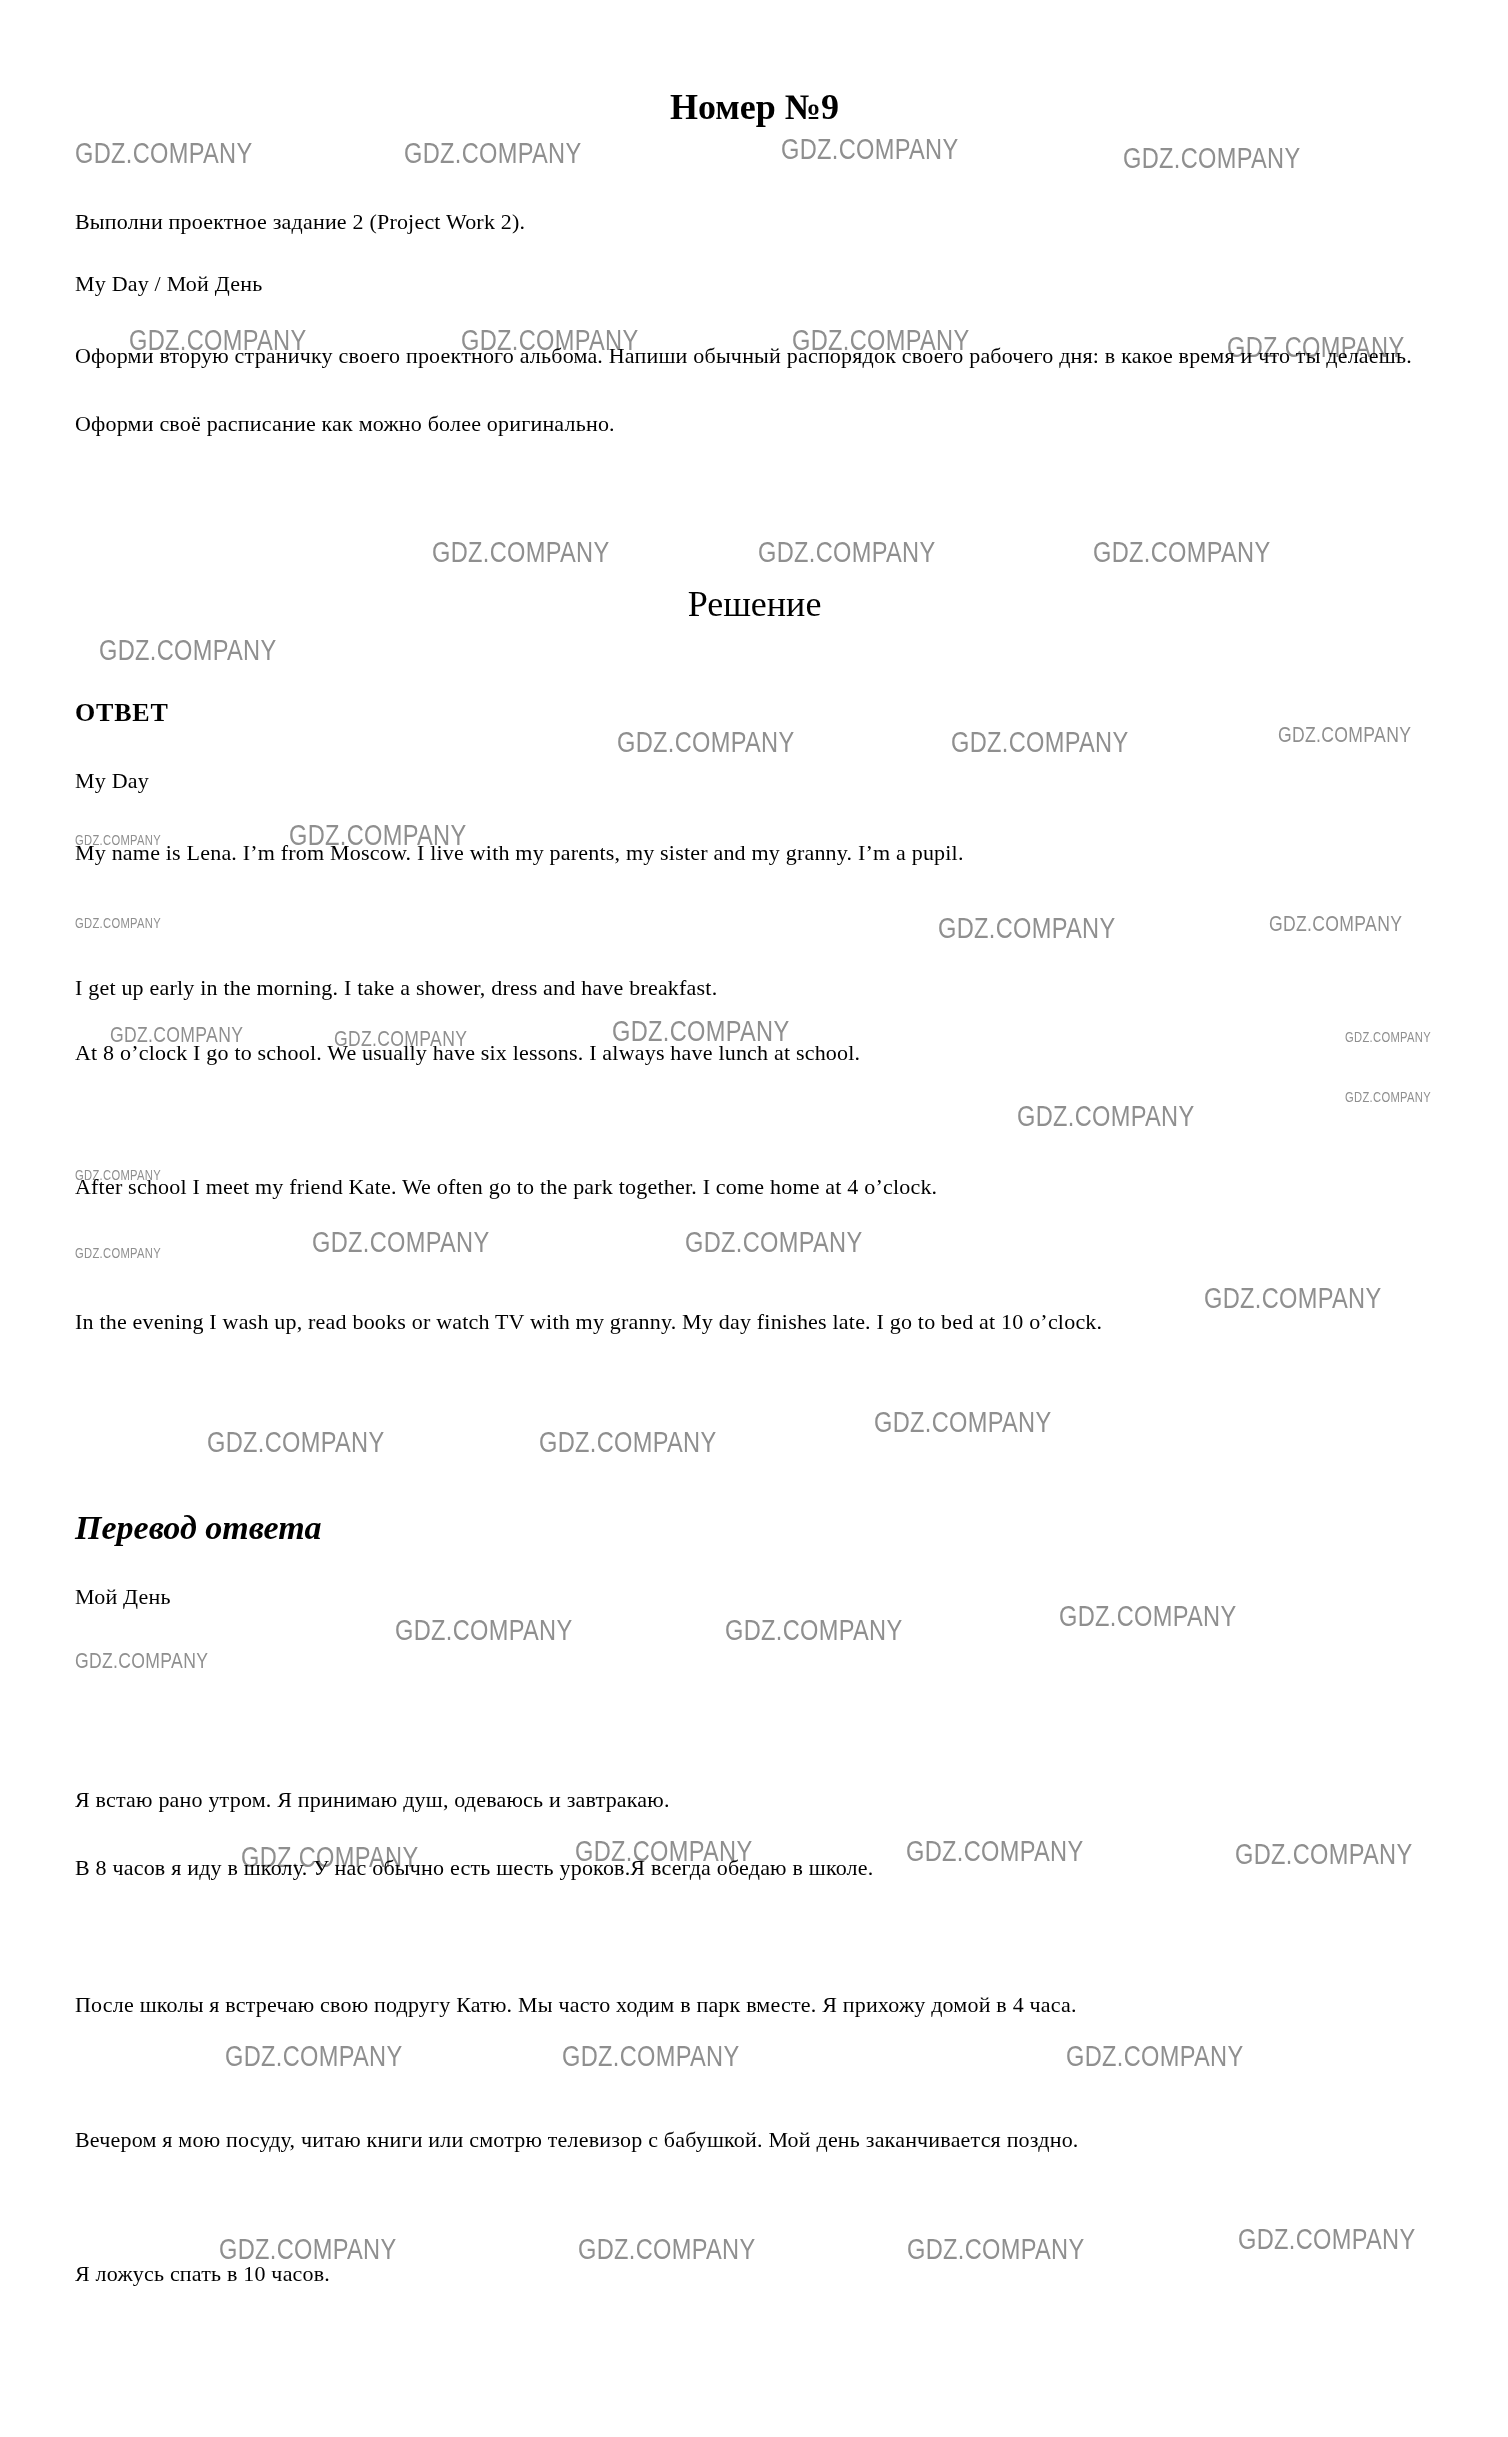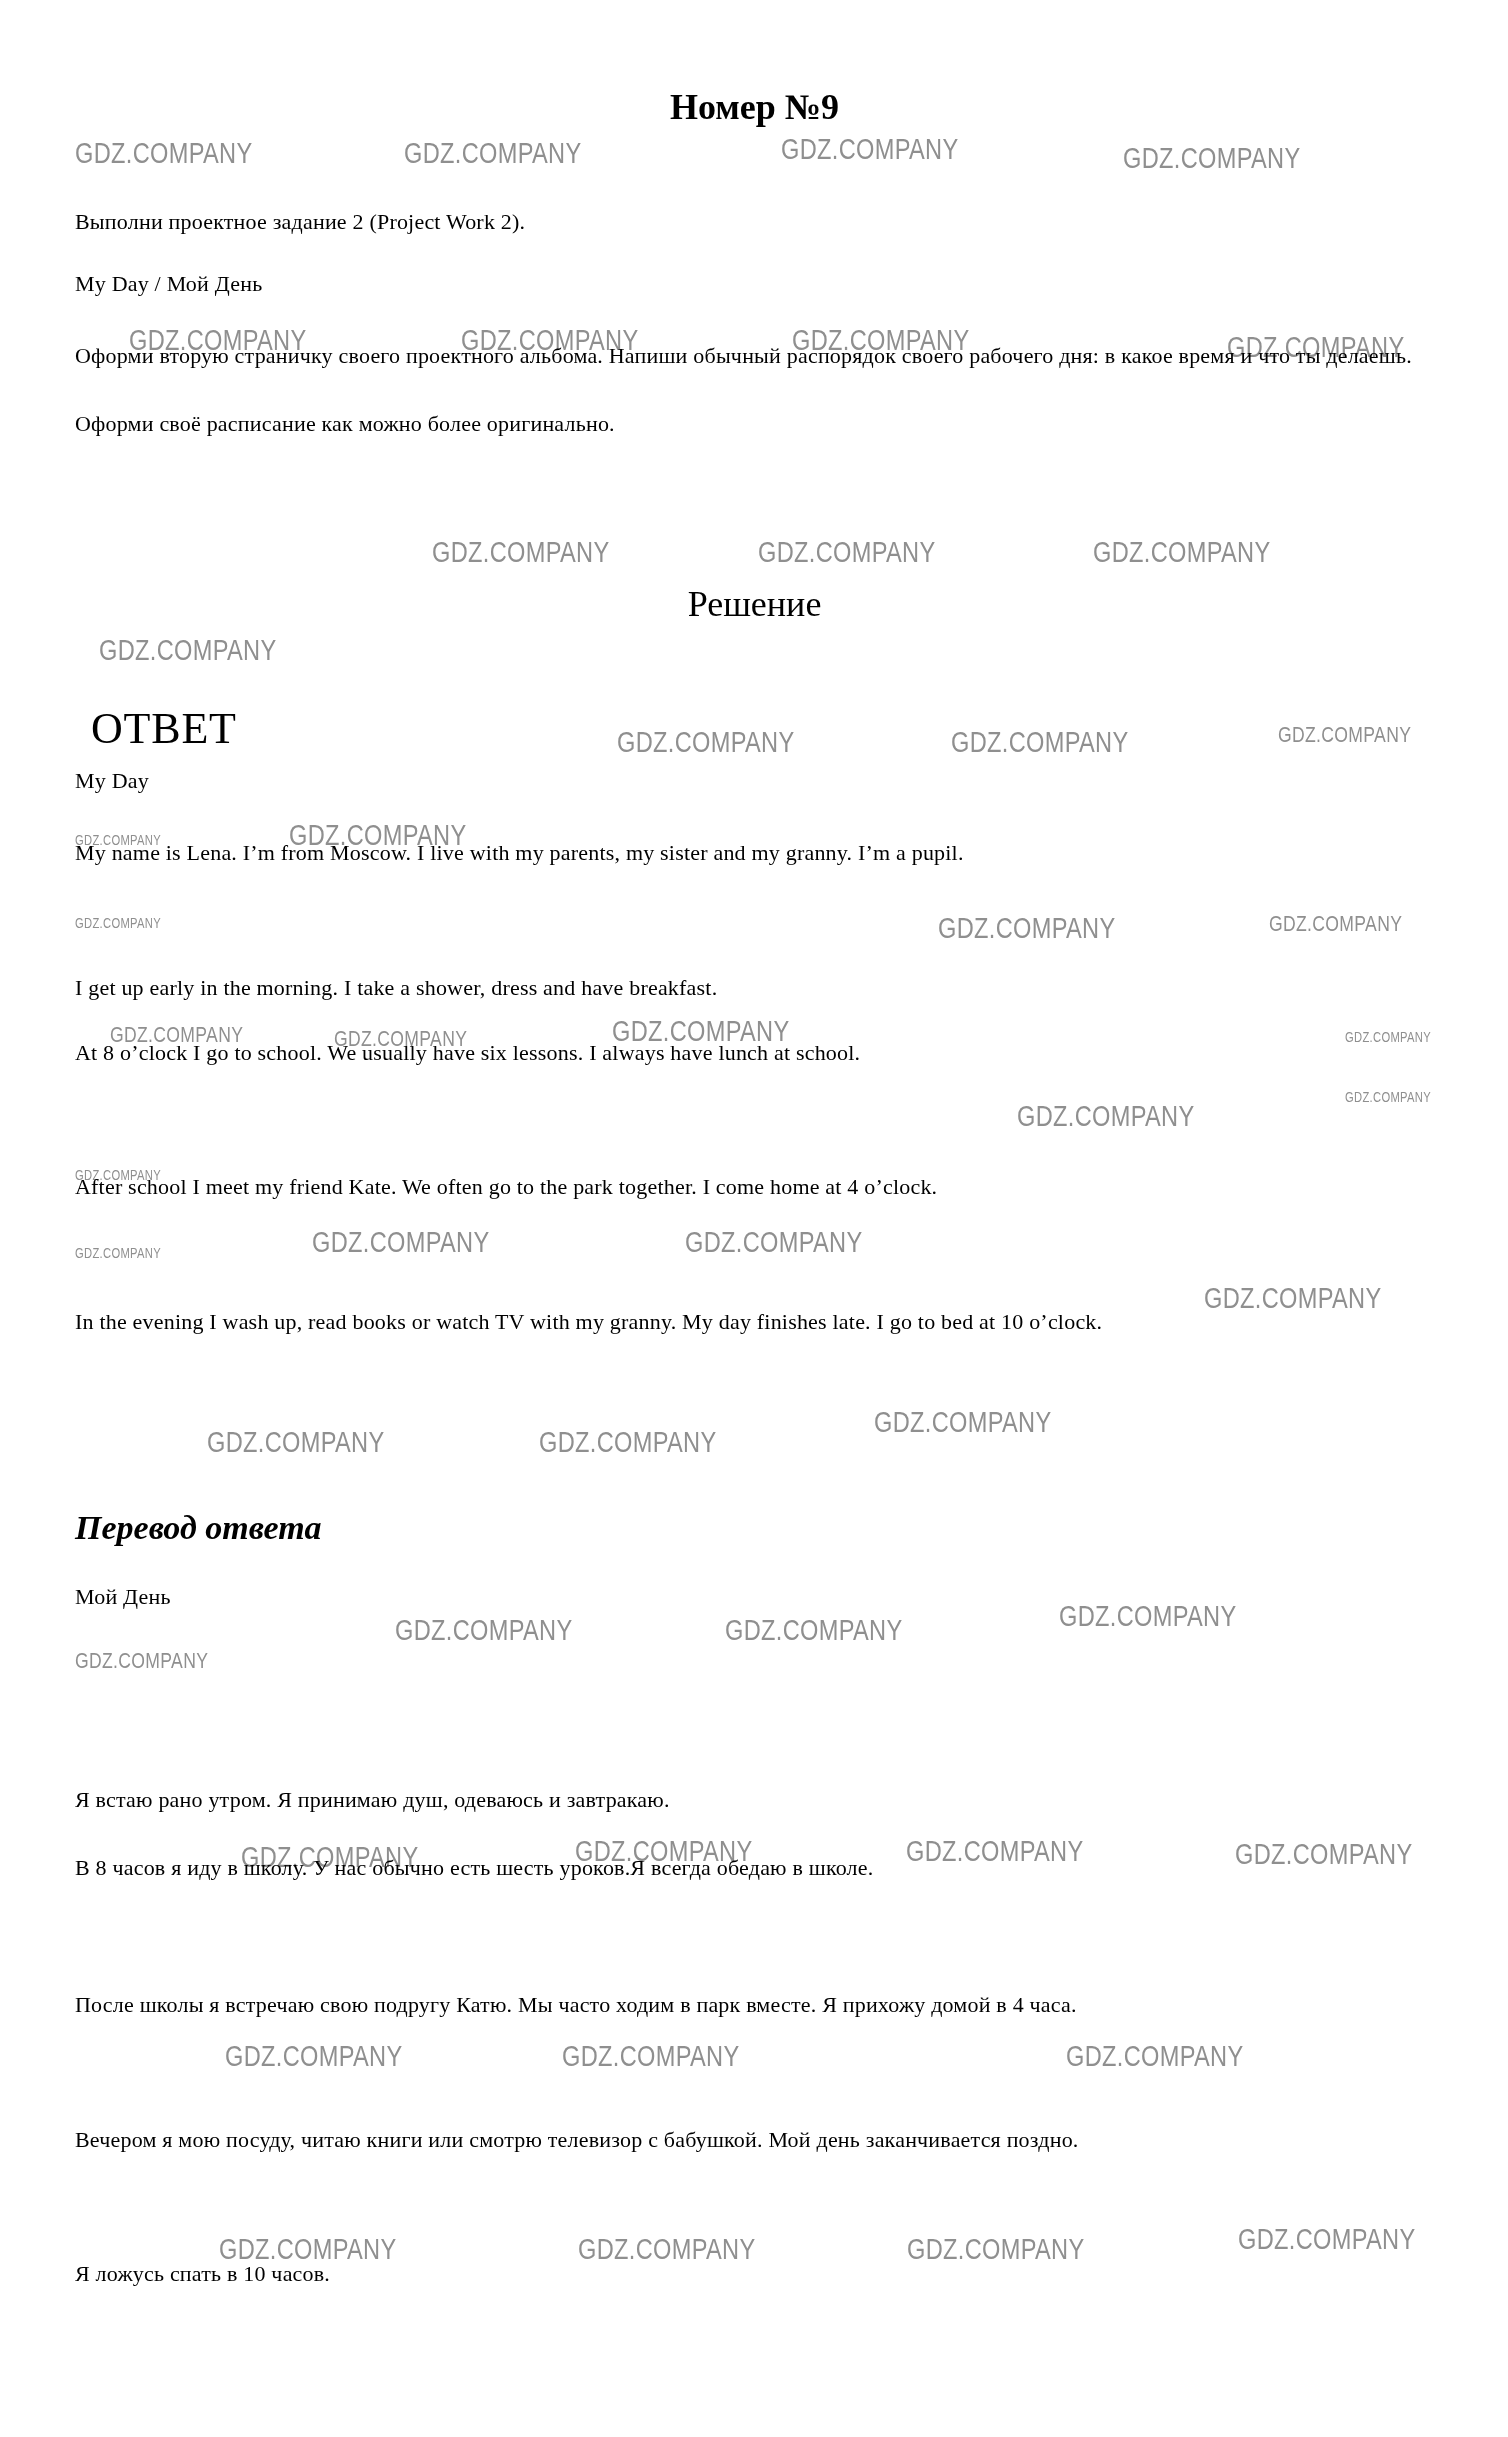--- a/index.html
+++ b/index.html
@@ -43,25 +43,25 @@
     left: 0;
     width: 100%;
     text-align: center;
     font-size: 36px;
     line-height: 40px;
     margin: 0;
   }
   .answer-label {
     position: absolute;
     left: 75px;
-    font-size: 44px;
+    font-size: 26px;
     line-height: 40px;
-    font-weight: normal;
+    font-weight: bold;
     letter-spacing: 0.8px;
-    margin: 16px;
+    margin: 0;
   }
   .translation-label {
     position: absolute;
     left: 75px;
     font-size: 34px;
     line-height: 40px;
     font-weight: bold;
     font-style: italic;
     margin: 0;
   }

